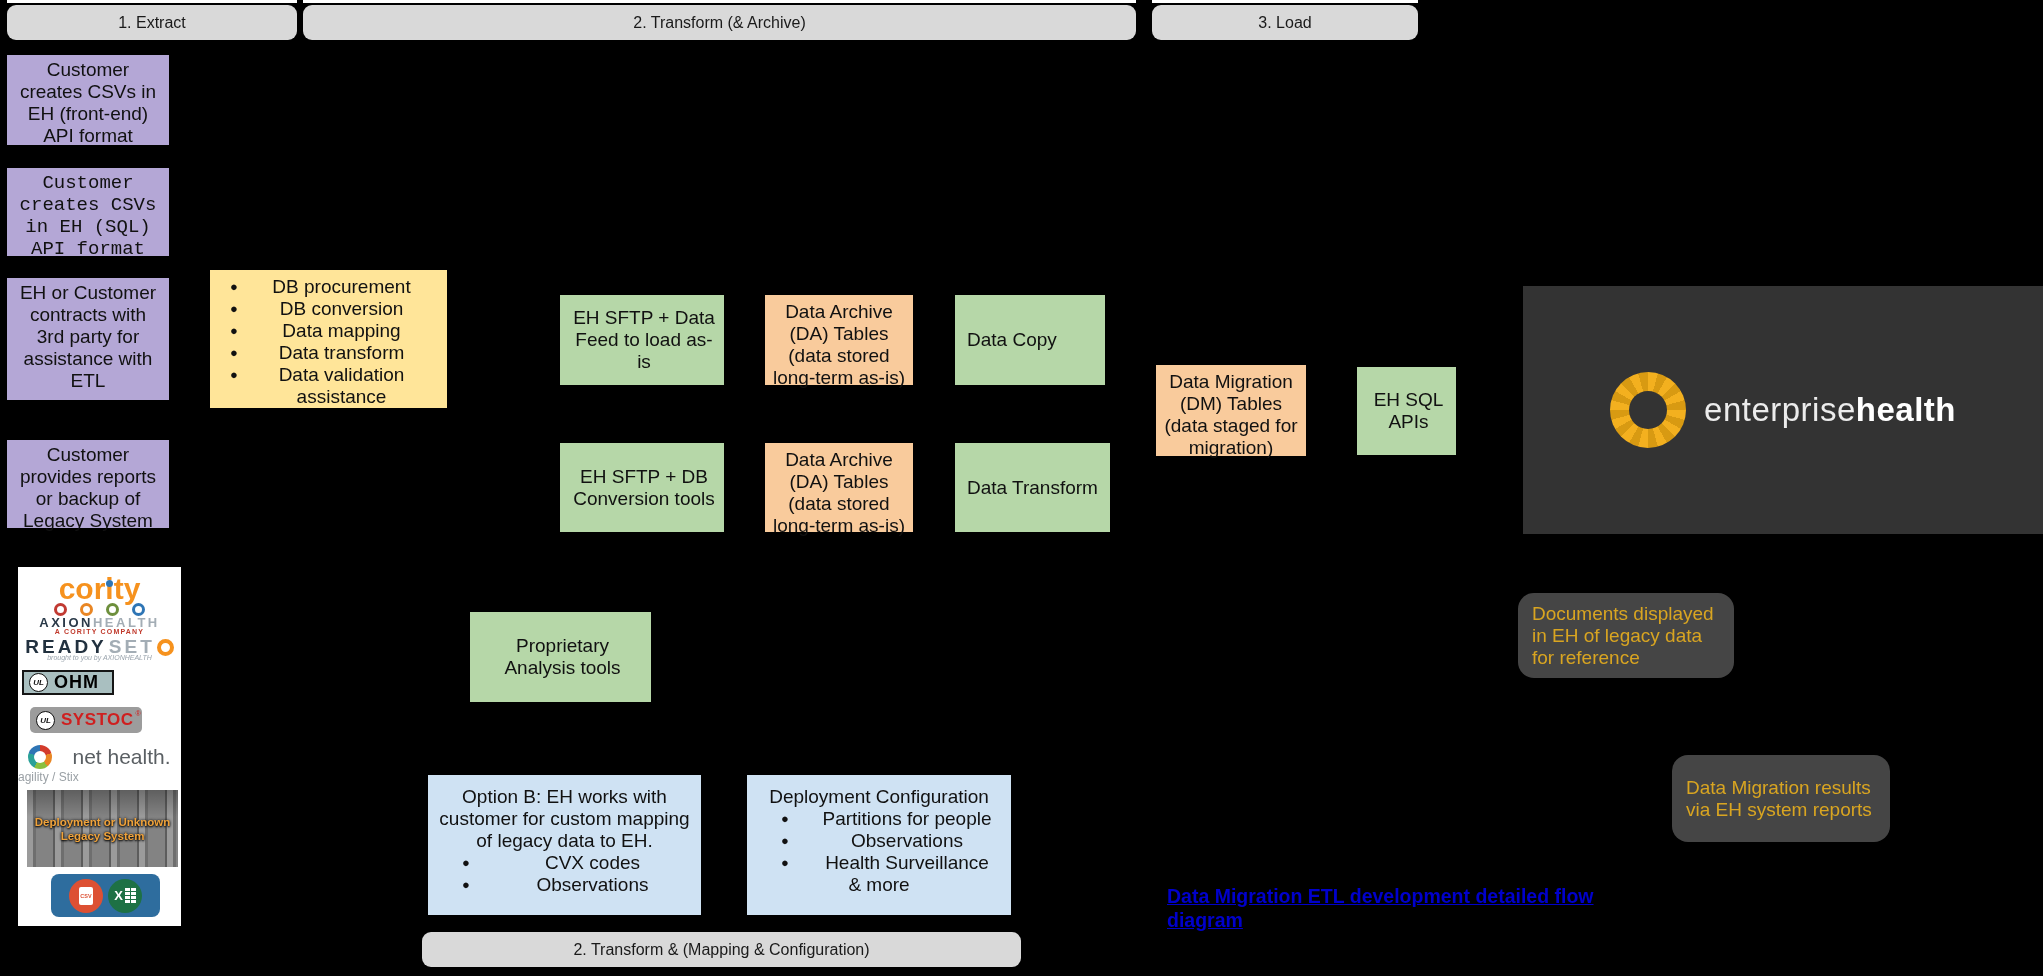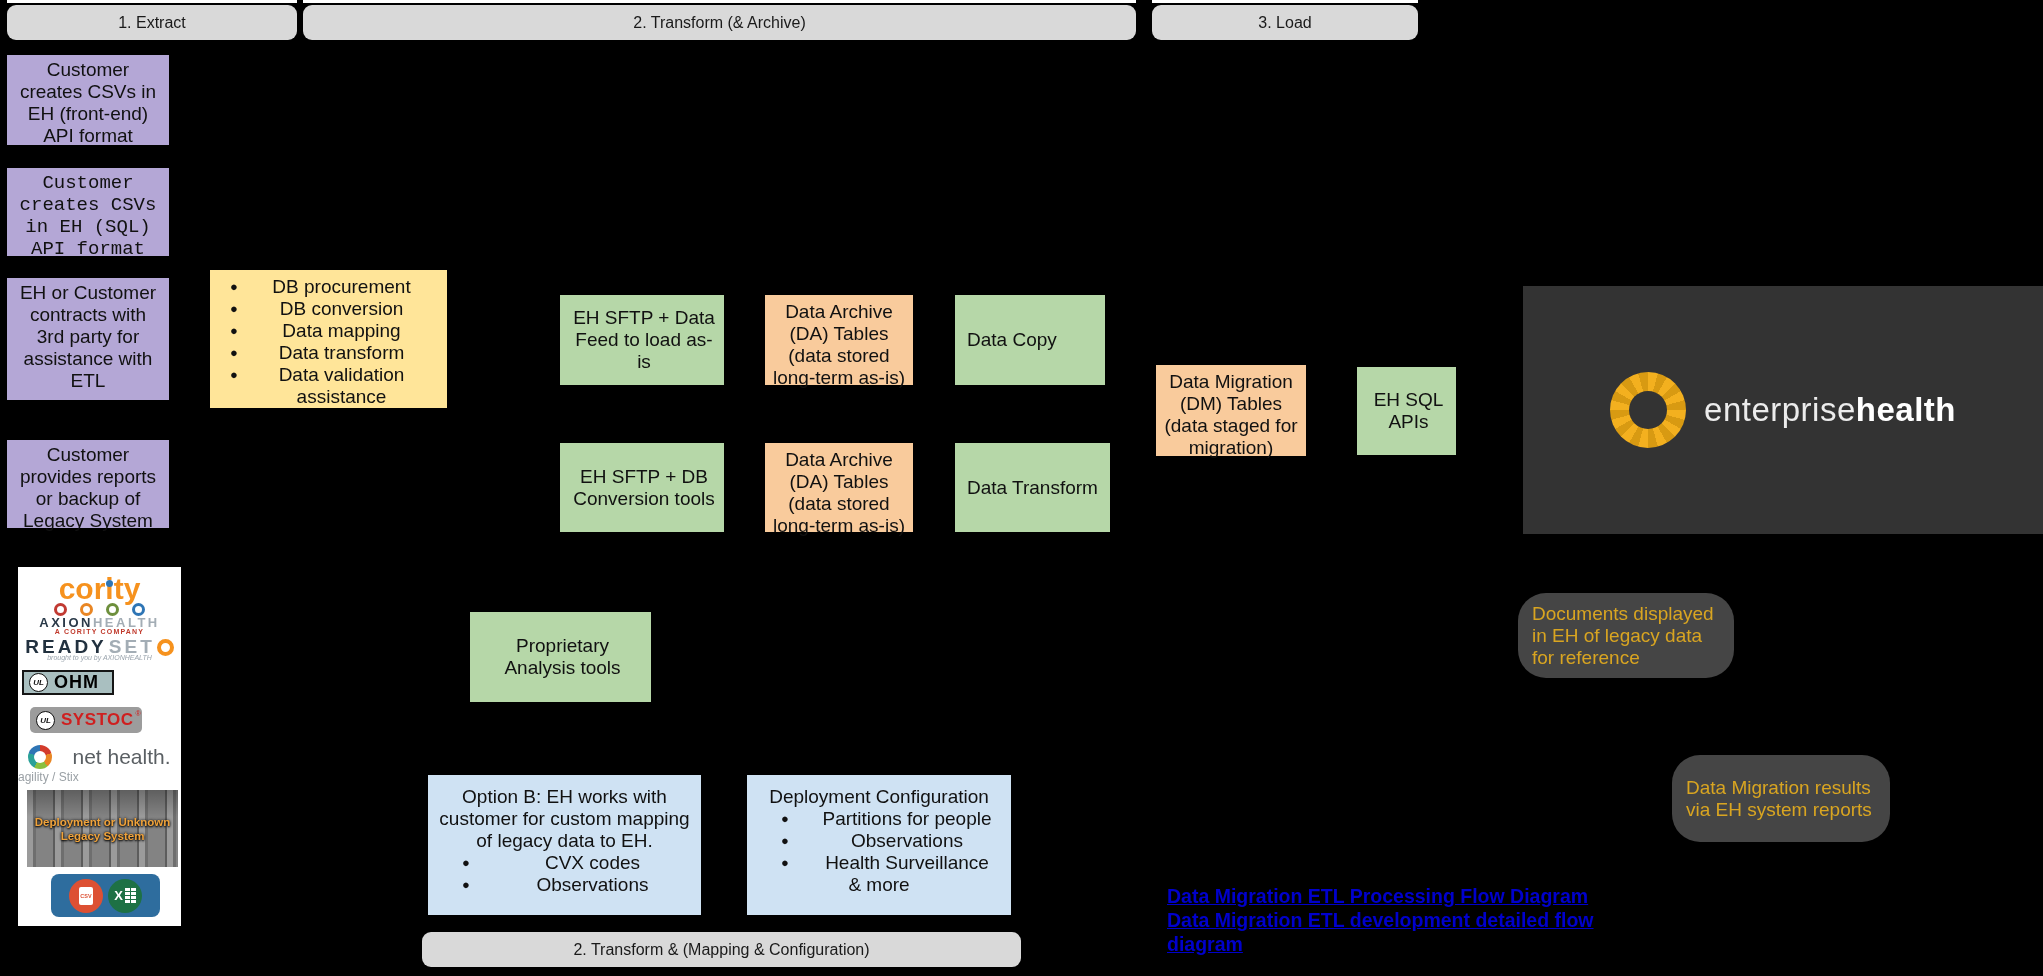--- a/index.html
+++ b/index.html
@@ -15,21 +15,21 @@
   .green{background:#b6d7a8;}
   .orange{background:#f9cb9c;}
   .blue{background:#cfe2f3;padding:11px 10px;}
   .vcenter{display:flex;align-items:center;padding-left:12px;padding-right:8px;}
   ul.dots{list-style:none;margin:0;padding:0;}
   ul.dots li{display:grid;grid-template-columns:26px 1fr;}
   ul.dots li::before{content:"\25CF";font-size:13px;line-height:22px;padding-left:6px;}
   .yellow{padding:6px 8px;}
   .blue ul.dots li{grid-template-columns:56px 1fr;}
   .blue ul.dots li::before{text-align:center;padding-left:0;}
-  .callout{background:#454545;border-radius:28px;color:#d9a521;font-size:19px;line-height:22px;
+  .callout{background:#454545;border-radius:16px;color:#d9a521;font-size:19px;line-height:22px;
            display:flex;align-items:center;padding:0 14px;}
   .linkline{display:block;color:#0000cc;font-weight:bold;font-size:19.5px;line-height:24px;
             text-decoration:underline;cursor:pointer;}
   .ehbox{background:#333;display:flex;align-items:center;justify-content:center;gap:18px;}
   .sun{width:76px;height:76px;border-radius:50%;flex:0 0 auto;
        background:repeating-conic-gradient(#f3b01f 0deg 15deg,#d89a12 15deg 30deg);position:relative;}
   .sun::after{content:"";position:absolute;inset:19px;background:#333;border-radius:50%;}
   .ehtext{font-size:33px;color:#ececec;letter-spacing:.5px;white-space:nowrap;}
   .ehtext .bold{font-weight:bold;color:#fff;}
   .panelwhite{background:#fff;}
@@ -193,21 +193,20 @@
         <span>Observations</span>
       </li>
     <li>
         <span>Health Surveillance</span>
       </li>
   </ul>
   <div>&amp; more</div>
 </div>
 
 <div class="abs" style="left:1167px;top:884px;width:470px;">
-  <a class="linkline">Data Migration ETL Processing Flow Diagram</a>
   <a class="linkline">Data Migration ETL development detailed flow diagram</a>
 </div>
 
 <div class="abs panelwhite" style="left:18px;top:567px;width:163px;height:359px;text-decoration:underline;">
   <div class="abs cority" style="top:5px;left:0;">
     <span>cority</span>
     <span class="cority-dot"></span>
   </div>
   <div class="abs axdots" style="top:36px;left:0;">
     <span class="axdot" style="border-color:#c13a32;"></span>

